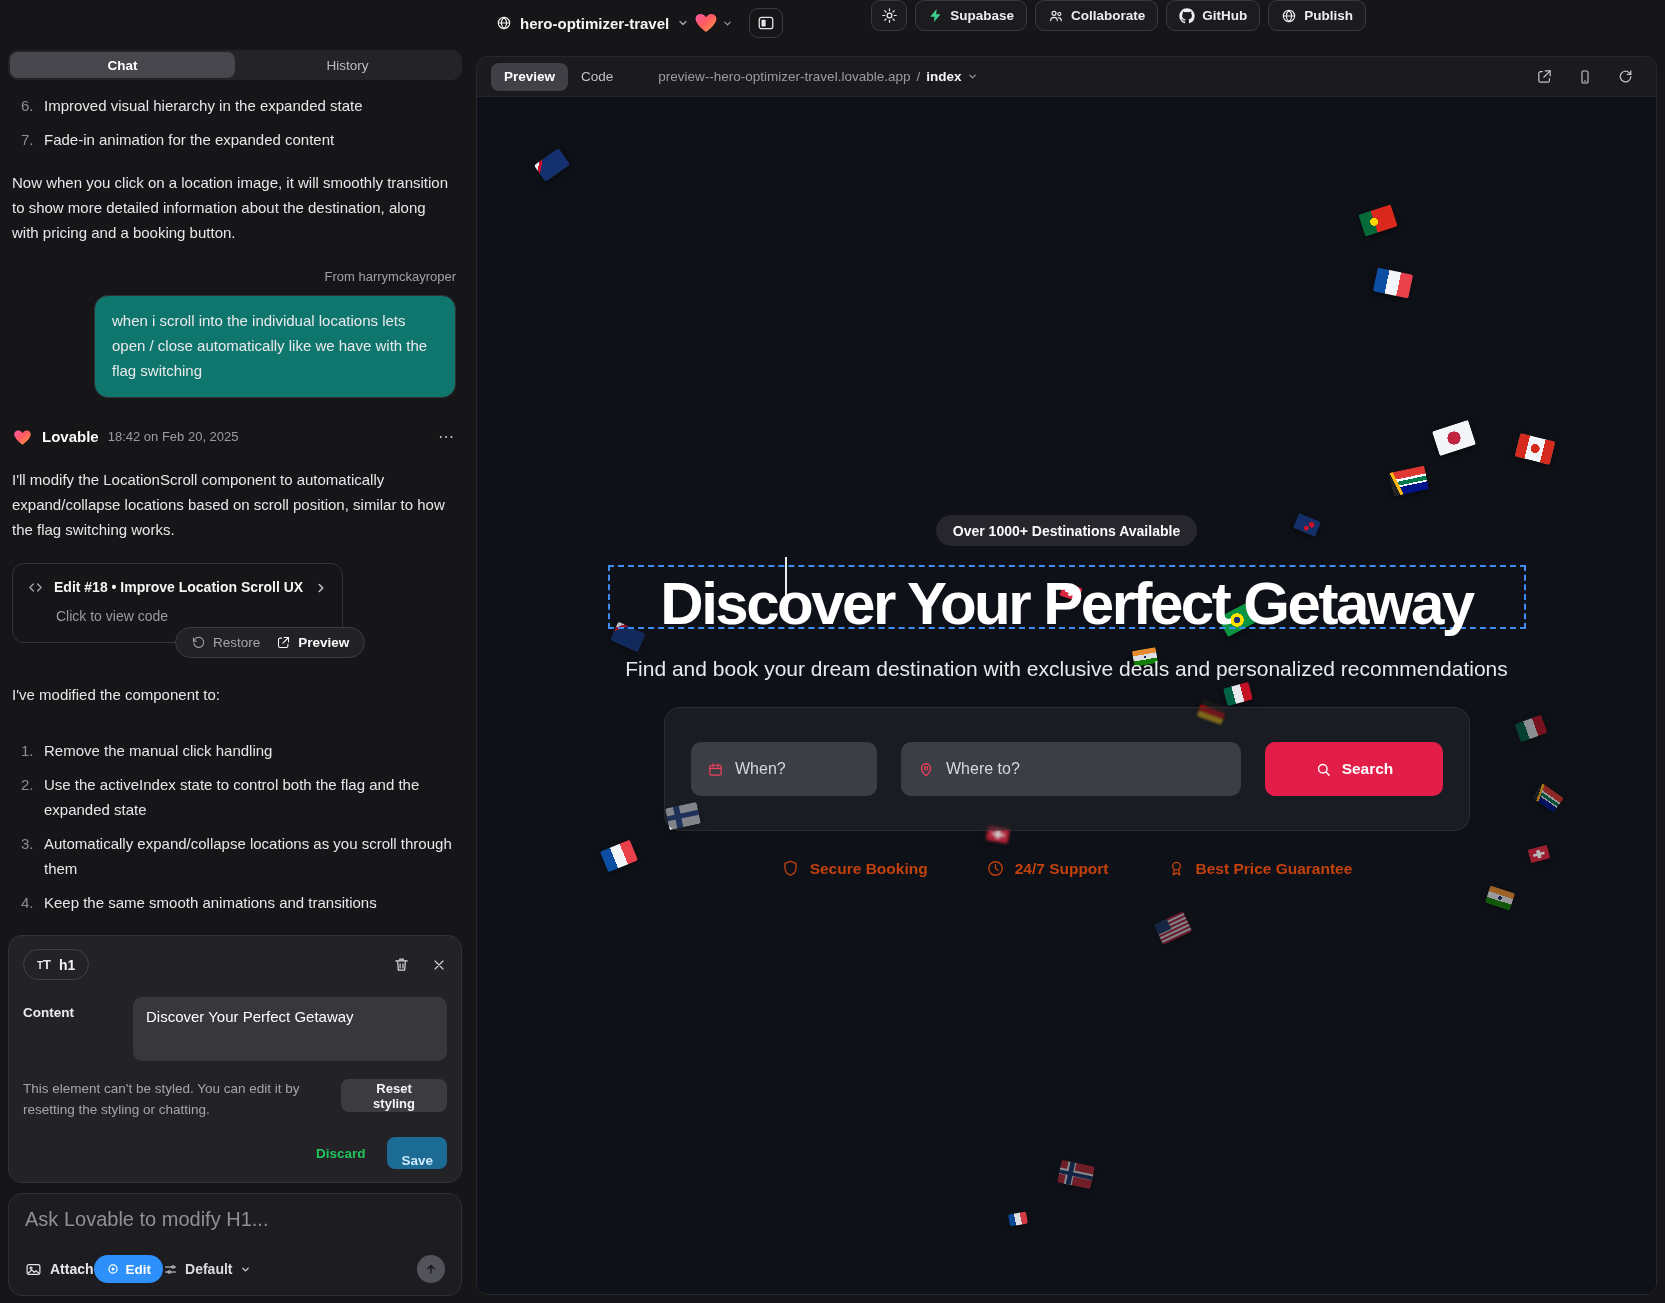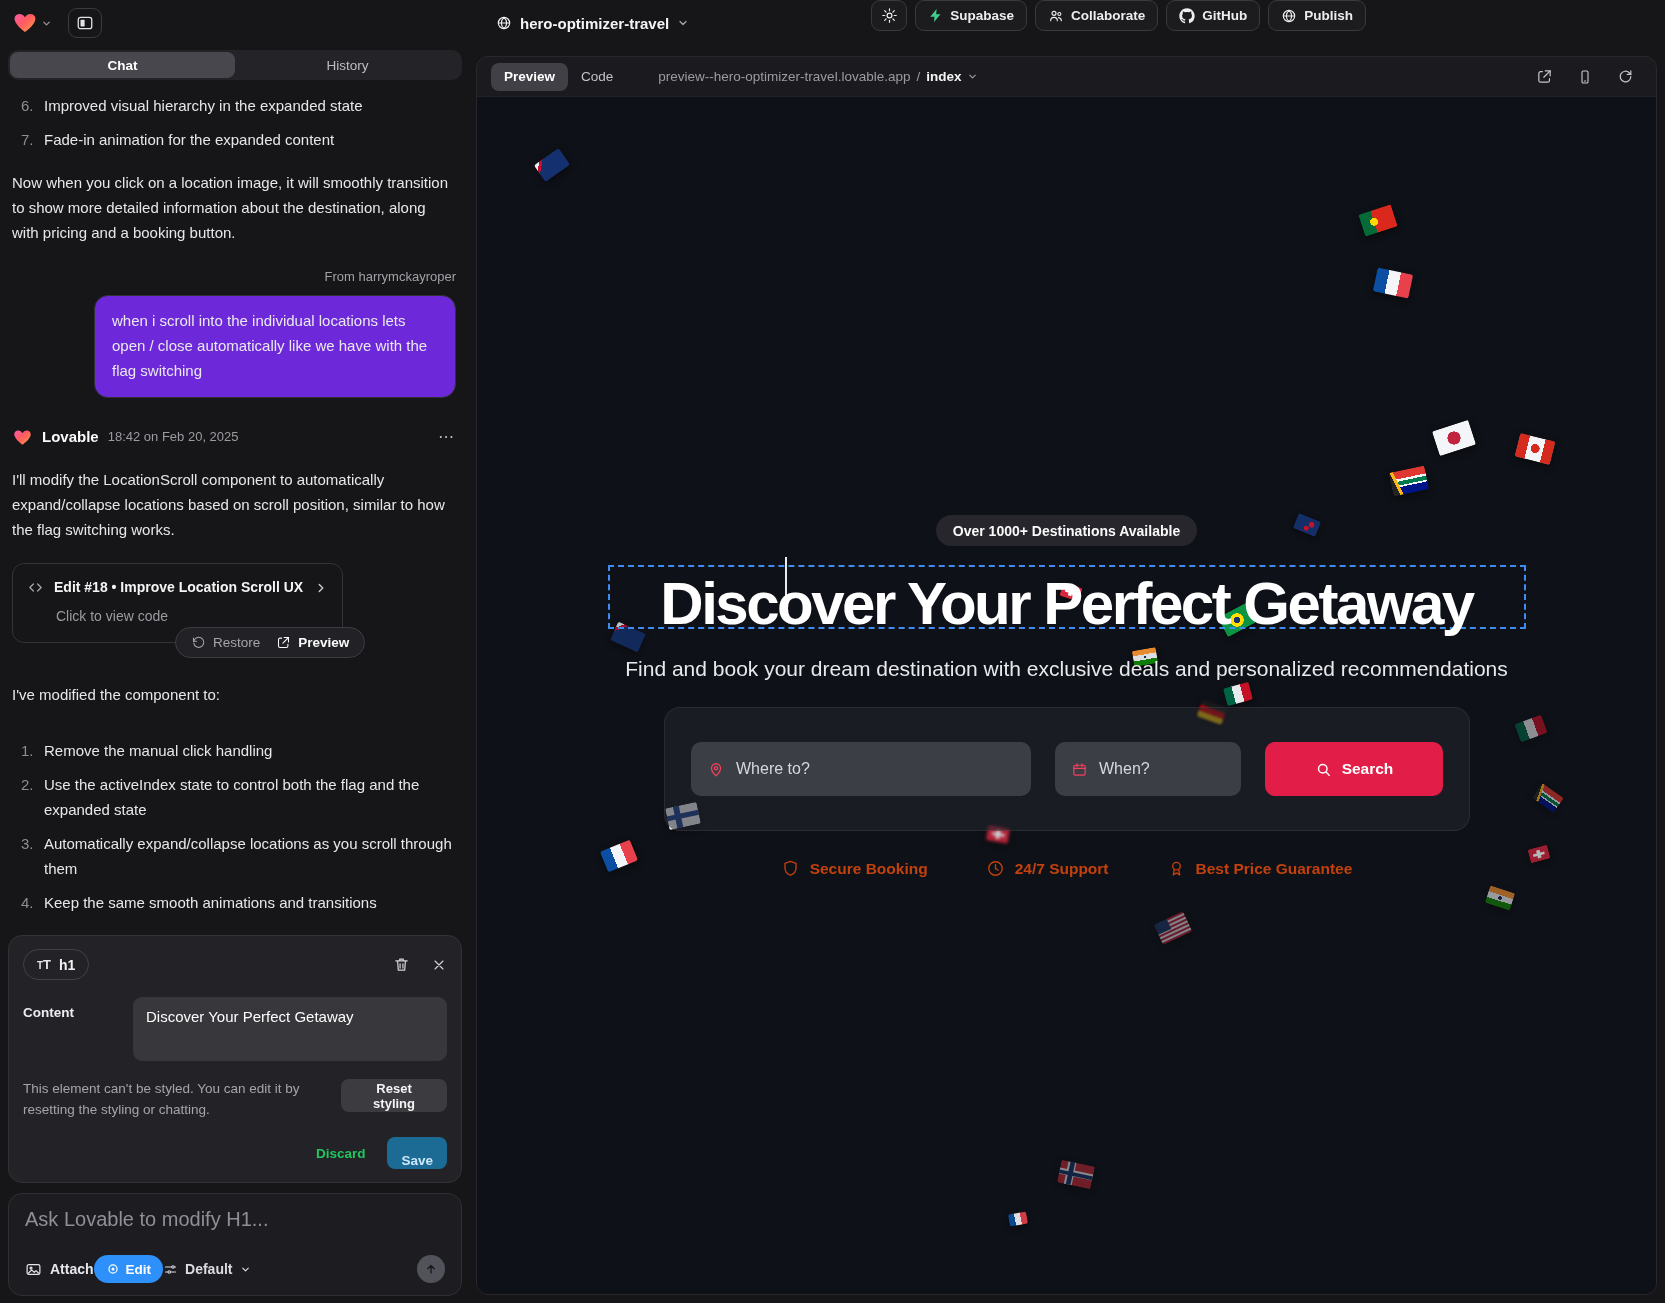--- a/index.html
+++ b/index.html
@@ -6,21 +6,21 @@
   html,body { background:#161618; }
   body {
     width:1665px; height:1303px; position:relative; overflow:hidden;
     font-family:"Liberation Sans","DejaVu Sans",sans-serif; color:#e7e7ea;
     -webkit-font-smoothing:antialiased;
   }
   svg { display:block; }
   .ico { stroke:currentColor; fill:none; stroke-width:1.7; stroke-linecap:round; stroke-linejoin:round; }
 
   
-  #topbar { position:absolute; left:0; top:0; width:1476px; height:46px; display:flex; align-items:center; padding:0 12px; }
+  #topbar { position:absolute; left:0; top:0; width:1476px; height:46px; display:flex; align-items:center; padding:0 12px;justify-content:center; }
   .tb-left { display:flex; align-items:center; gap:6px; }
   .logo-btn { display:flex; align-items:center; gap:3px; color:#9a9aa1; cursor:pointer; }
   .panel-toggle { width:34px; height:30px; margin-left:10px; border:1px solid #3a3a3f; border-radius:9px;
     display:flex; align-items:center; justify-content:center; color:#e4e4e7; background:transparent; }
   .project { position:absolute; left:496px; top:0; height:46px; display:flex; align-items:center; gap:8px; color:#f4f4f5; font-size:15px; font-weight:700; }
   .project .chev { color:#a6a6ad; }
   .tb-right { position:absolute; right:110px; top:0; display:flex; align-items:center; gap:8px; }
   .tb-btn { height:31px; display:flex; align-items:center; gap:7px; padding:0 12px; border:1px solid #39393e;
     background:#1c1c1f; border-radius:9px; color:#ededf0; font-size:13.5px; font-weight:600; cursor:pointer; }
   .tb-btn.icon-only { width:36px; padding:0; justify-content:center; }
@@ -31,21 +31,21 @@
   .tab { flex:1; display:flex; align-items:center; justify-content:center; font-size:13.5px; color:#bcbcc2; border-radius:8px; cursor:pointer; }
   .tab.active { background:#47474d; color:#ffffff; font-weight:600; }
 
   .chat { flex:1 1 auto; overflow:hidden; padding:14px 14px 0 12px; font-size:15px; line-height:1.66; color:#e7e7ea; }
   .olist { list-style:none; counter-reset:n; }
   .olist.start6 { counter-reset:n 5; }
   .olist li { counter-increment:n; position:relative; padding-left:32px; margin-bottom:9px; }
   .olist li::before { content:counter(n) "."; position:absolute; left:9px; color:#8d8d94; }
   .para { margin:18px 0 0 0; }
   .from-label { margin-top:20px; text-align:right; font-size:13px; color:#a0a0a7; }
-  .user-bubble { margin:8px 0 0 82px; background:#6d28d9; border:1px solid #313135; border-radius:14px; padding:13px 17px; color:#e9e9ec; }
+  .user-bubble { margin:8px 0 0 82px; background:#0f766e; border:1px solid #313135; border-radius:14px; padding:13px 17px; color:#e9e9ec; }
   .assist-row { margin-top:26px; display:flex; align-items:center; gap:9px; }
   .assist-name { font-weight:700; color:#fafafa; font-size:15px; }
   .assist-ts { font-size:13px; color:#9b9ba2; }
   .assist-menu { margin-left:auto; color:#b9b9bf; font-size:16px; letter-spacing:2px; cursor:pointer; }
   .edit-card { margin-top:20px; width:331px; border:1px solid #333338; border-radius:12px; padding:12px 14px 14px 14px; cursor:pointer; }
   .edit-card-row1 { display:flex; align-items:center; gap:10px; }
   .edit-title { font-size:14px; font-weight:700; color:#f4f4f5; white-space:nowrap; }
   .edit-chev { margin-left:auto; color:#c6c6cc; }
   .edit-sub { margin:6px 0 0 29px; font-size:14px; color:#9a9aa1; }
   .pill-row { position:relative; height:18px; }
@@ -401,34 +401,34 @@
     <div class="hero-badge">
       <span>Over 1000+ Destinations Available</span>
     </div>
 
     <div class="select-box"></div>
     <div class="caret"></div>
     <div class="hero-title">Discover Your Perfect Getaway</div>
     <div class="hero-sub">Find and book your dream destination with exclusive deals and personalized recommendations</div>
 
     <div class="search-card">
+      <div class="search-input when">
+        <svg width="17" height="17" viewBox="0 0 24 24" class="ico cal-ico">
+          <rect x="4" y="6" width="16" height="14" rx="2"></rect>
+            <path d="M4 10.5h16M8.5 4v4M15.5 4v4"></path>
+        </svg>
+        <span>When?</span>
+      </div>
       <div class="search-input where">
         <svg width="18" height="18" viewBox="0 0 24 24" class="ico pin-ico">
           <path d="M12 21s-6-5.3-6-10a6 6 0 1 1 12 0c0 4.7-6 10-6 10z"></path>
             <circle cx="12" cy="11" r="2.2"></circle>
         </svg>
         <span>Where to?</span>
       </div>
-      <div class="search-input when">
-        <svg width="17" height="17" viewBox="0 0 24 24" class="ico cal-ico">
-          <rect x="4" y="6" width="16" height="14" rx="2"></rect>
-            <path d="M4 10.5h16M8.5 4v4M15.5 4v4"></path>
-        </svg>
-        <span>When?</span>
-      </div>
       <button class="search-btn">
         <svg width="17" height="17" viewBox="0 0 24 24" class="ico" style="stroke-width:2">
           <circle cx="11" cy="11" r="6"></circle>
             <path d="M15.6 15.6L20 20"></path>
         </svg>
         <span>Search</span>
       </button>
     </div>
 
     <div class="features">

